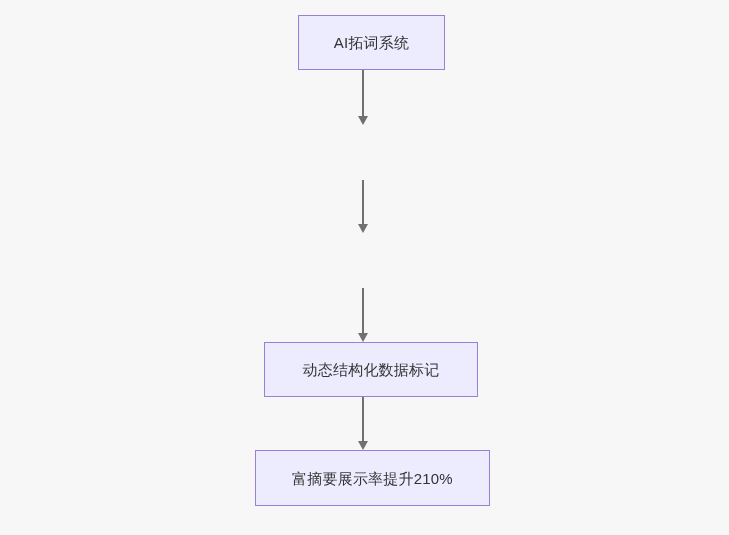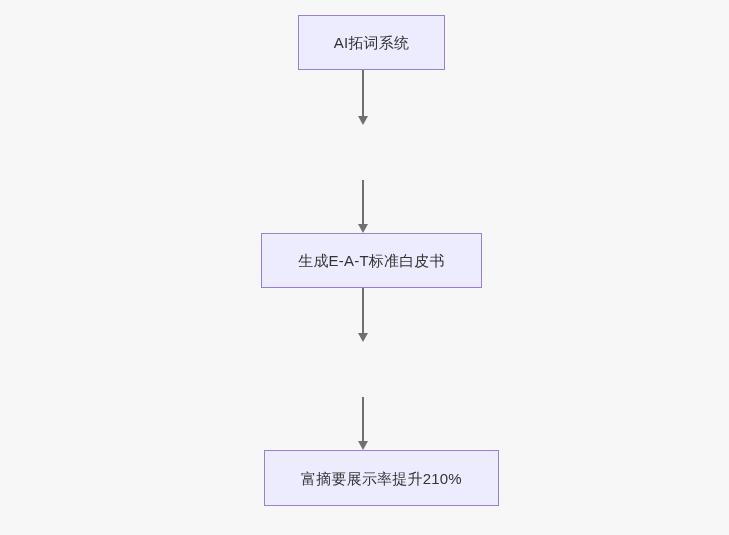--- a/index.html
+++ b/index.html
@@ -72,32 +72,32 @@
     <div class="conn-line" style="height:47px;"></div>
     <div class="conn-head"></div>
   </div>
 
 
   <div class="connector" style="left:358px; top:180px; width:10px; height:53px;">
     <div class="conn-line" style="height:45px;"></div>
     <div class="conn-head"></div>
   </div>
 
-  <div class="node" style="left:261px; top:233px; width:221px; height:55px;">
-    <span>生成E-A-T标准白皮书</span>
-  </div>
 
   <div class="connector" style="left:358px; top:288px; width:10px; height:54px;">
     <div class="conn-line" style="height:46px;"></div>
     <div class="conn-head"></div>
   </div>
 
+  <div class="node" style="left:264px; top:342px; width:214px; height:55px;">
+    <span>动态结构化数据标记</span>
+  </div>
 
   <div class="connector" style="left:358px; top:397px; width:10px; height:53px;">
     <div class="conn-line" style="height:45px;"></div>
     <div class="conn-head"></div>
   </div>
 
-  <div class="node" style="left:264px; top:450px; width:235px; height:56px;">
+  <div class="node" style="left:255px; top:450px; width:235px; height:56px;">
     <span>富摘要展示率提升210%</span>
   </div>
 
 </div>
 
 </body></html>

